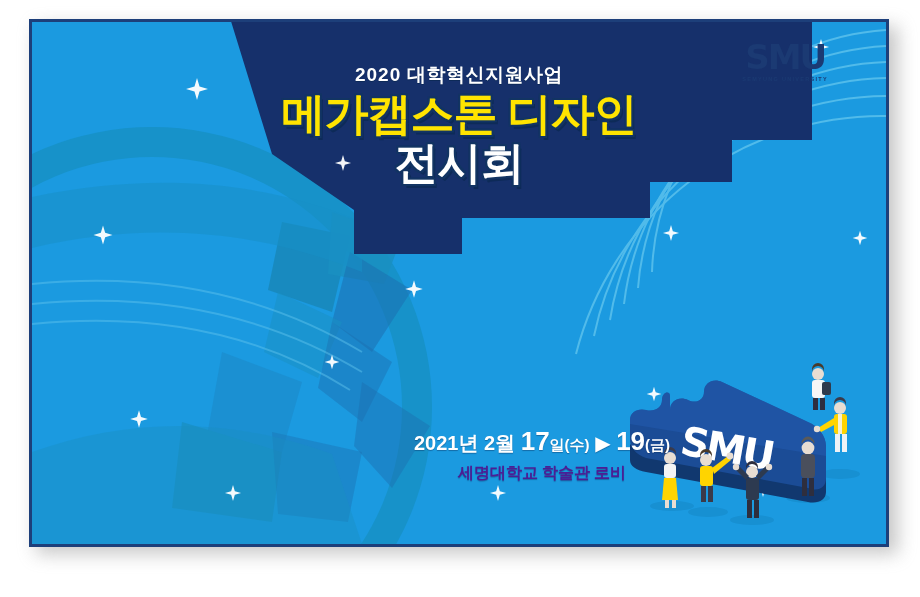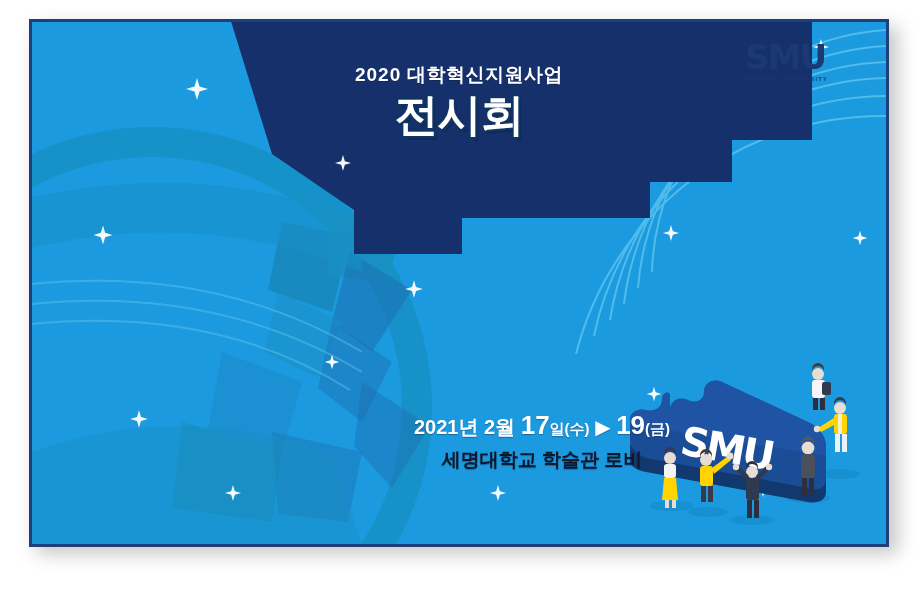--- a/index.html
+++ b/index.html
@@ -54,33 +54,33 @@
   .headline2{
     color:#ffffff;font-size:44px;font-weight:bold;letter-spacing:-1px;
     line-height:1.05;margin:3px 0 0 0;
     text-shadow:
       -2px 0 #123463, 2px 0 #123463, 0 -2px #123463, 0 2px #123463,
       -2px -2px #123463, 2px -2px #123463, -2px 2px #123463, 2px 2px #123463,
       3px 4px 0 #0d2a58;
   }
 
   .info-block{
-    position:absolute;left:360px;top:388px;width:300px;
+    position:absolute;left:360px;top:404px;width:300px;
     text-align:center;z-index:6;
   }
   .info-date{
     color:#ffffff;font-weight:bold;font-size:20px;white-space:nowrap;
     text-shadow:0 1px 1px rgba(10,50,100,.45);
     margin:0 0 6px 0;
   }
   .info-date .big{font-size:26px;}
   .info-date .sm{font-size:15px;}
   .info-venue{
-    color:#0f172a;font-weight:bold;font-size:19px;white-space:nowrap;
-    text-shadow:0 1px 1px rgba(10,50,100,.45);margin:0;
+    color:#4c1d95;font-weight:bold;font-size:16px;white-space:nowrap;
+    text-shadow:0 1px 1px rgba(10,50,100,.45);margin:0;font-family:Liberation Serif, serif;
   }
 
   
   .smu-logo{
     position:absolute;right:58px;top:18px;z-index:7;text-align:center;
   }
   .smu-logo .mark{
     color:#1b3a73;font-size:34px;font-weight:bold;letter-spacing:-2px;
     line-height:1;font-family:"DejaVu Sans",sans-serif;
   }
@@ -216,20 +216,21 @@
       <div class="smu-logo">
         <div class="mark">SMU</div>
         <div class="sub">SEMYUNG UNIVERSITY</div>
       </div>
 
       <div class="title-block">
         <p class="kicker">
           <span class="yr">2020</span>
           <span>대학혁신지원사업</span>
         </p>
+        <p class="headline">메가캡스톤 디자인</p>
         <p class="headline2">전시회</p>
       </div>
 
       <div class="info-block">
         <p class="info-date">
           <span>2021년</span>
           <span>2월</span>
           <span class="big">17</span><span class="sm">일(수)</span>
           <span>▶</span>
           <span class="big">19</span><span class="sm">(금)</span>

